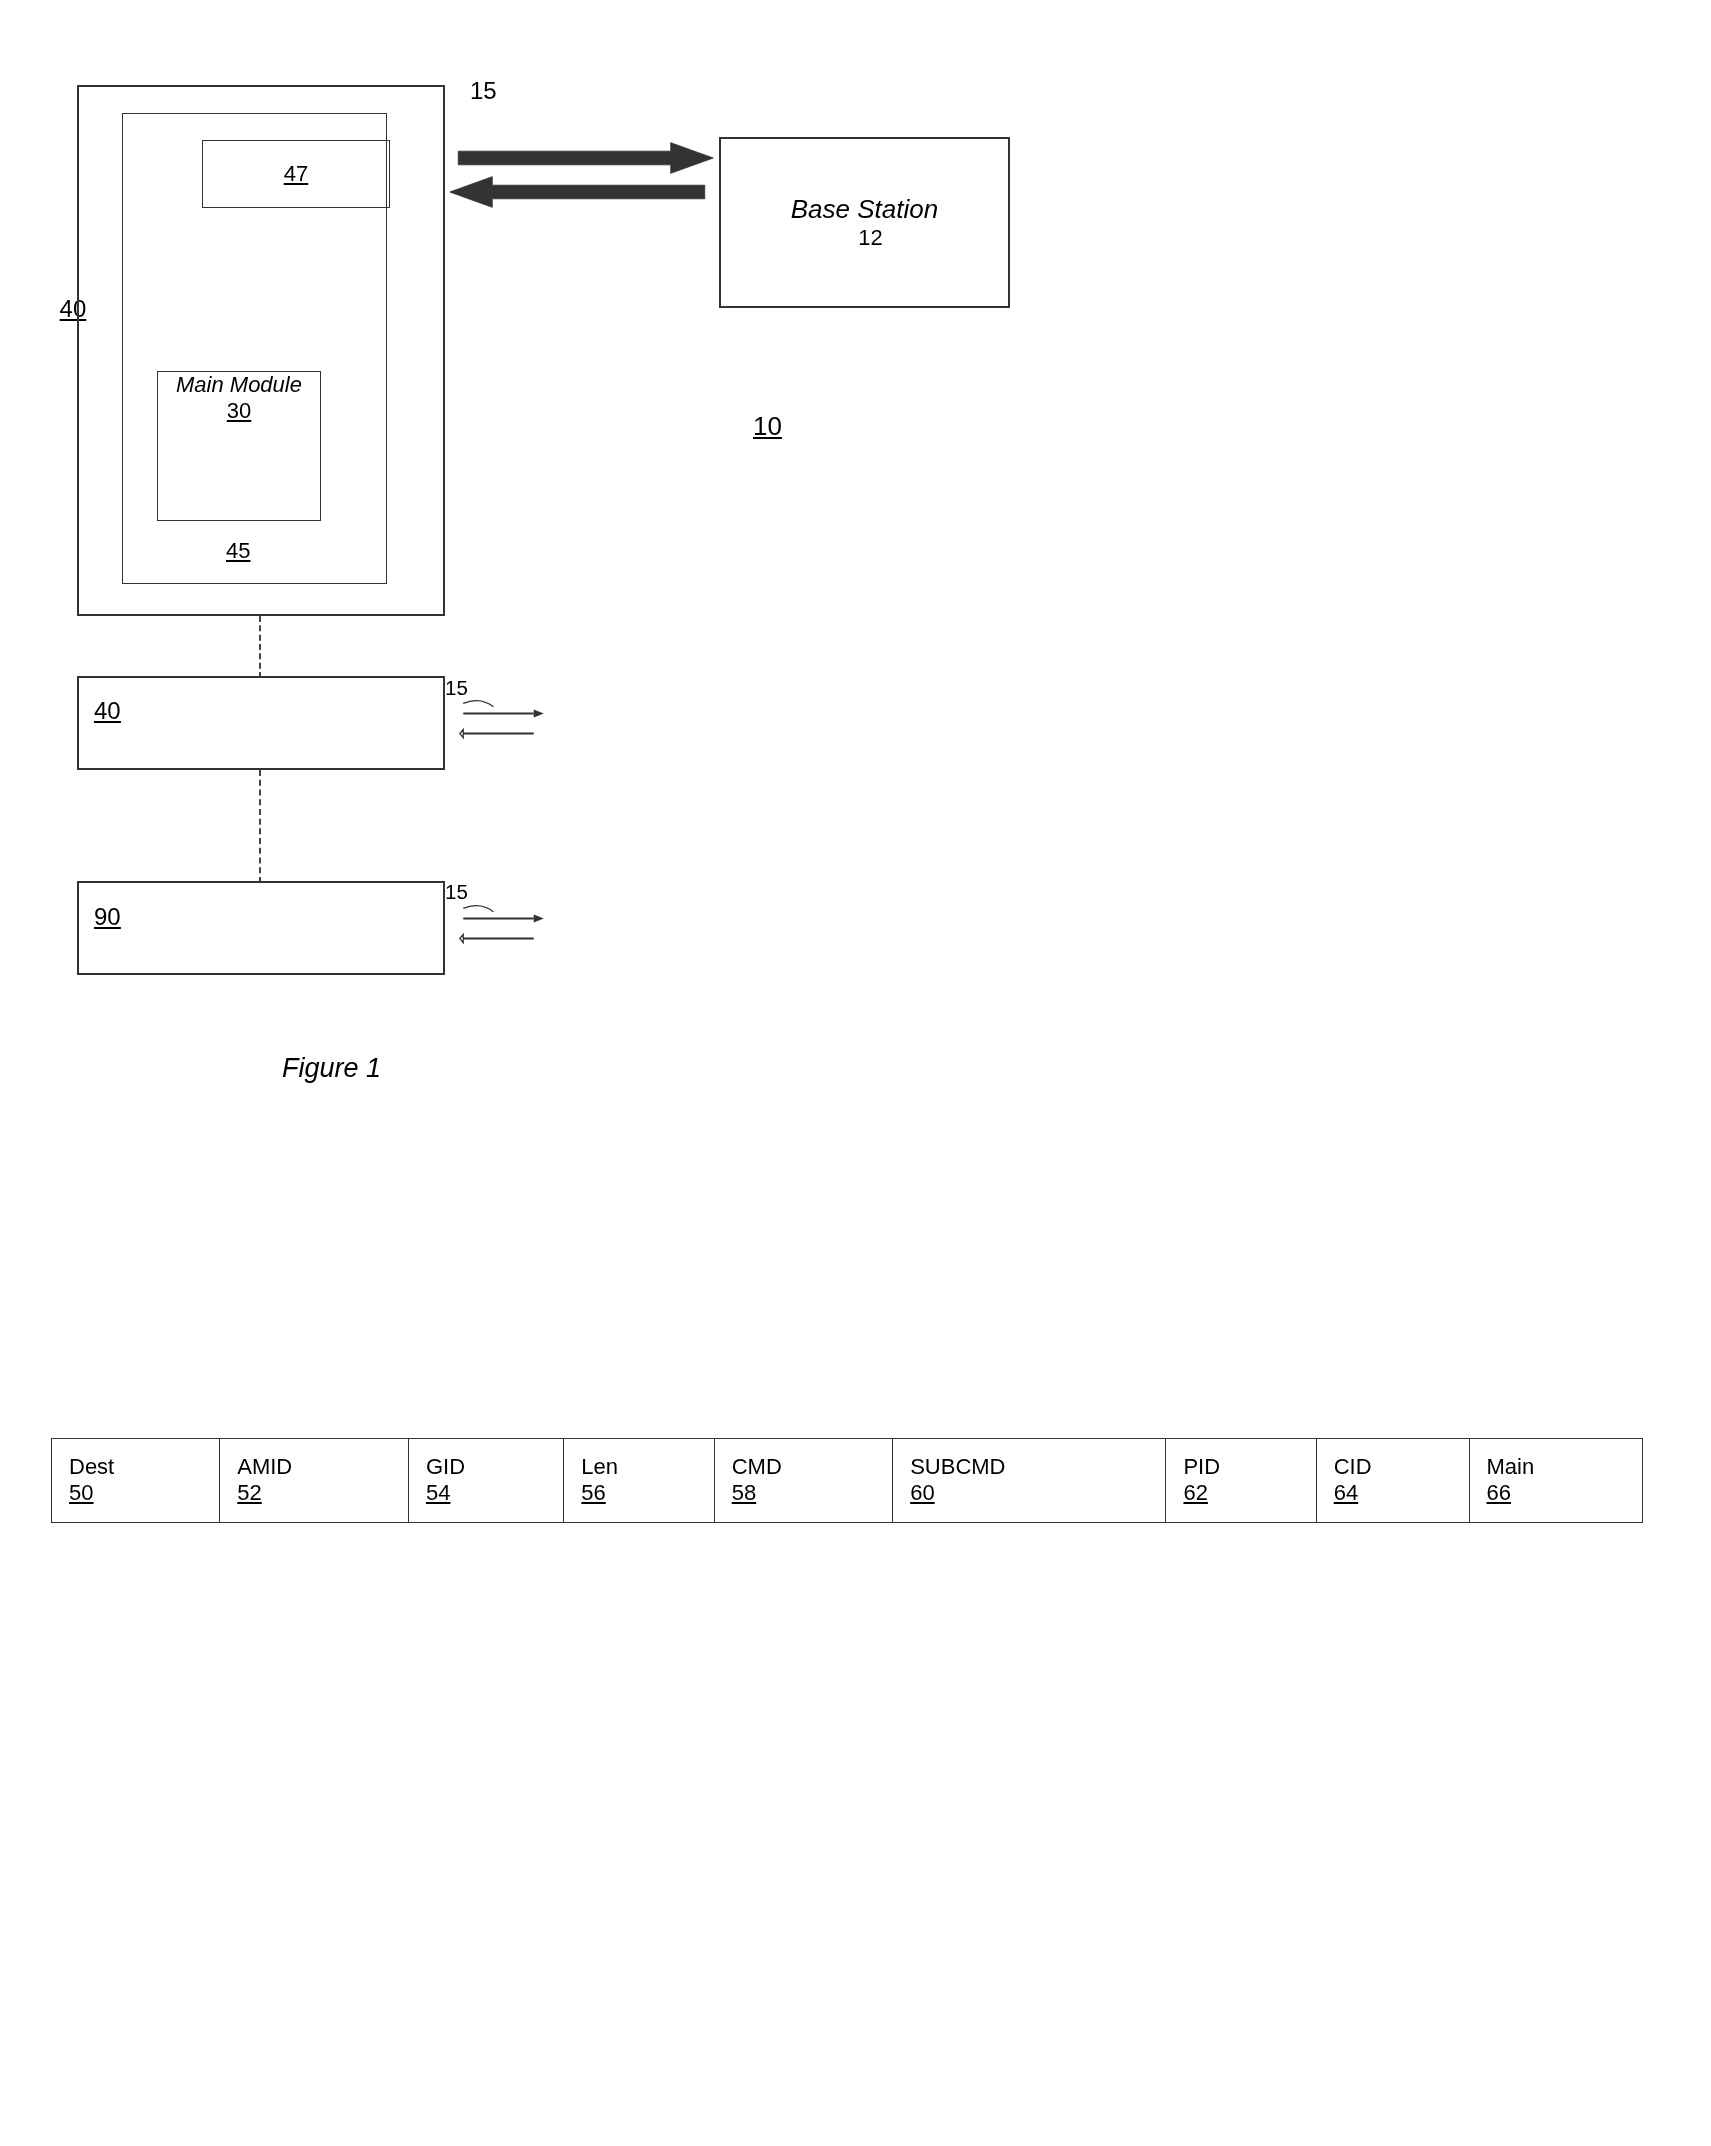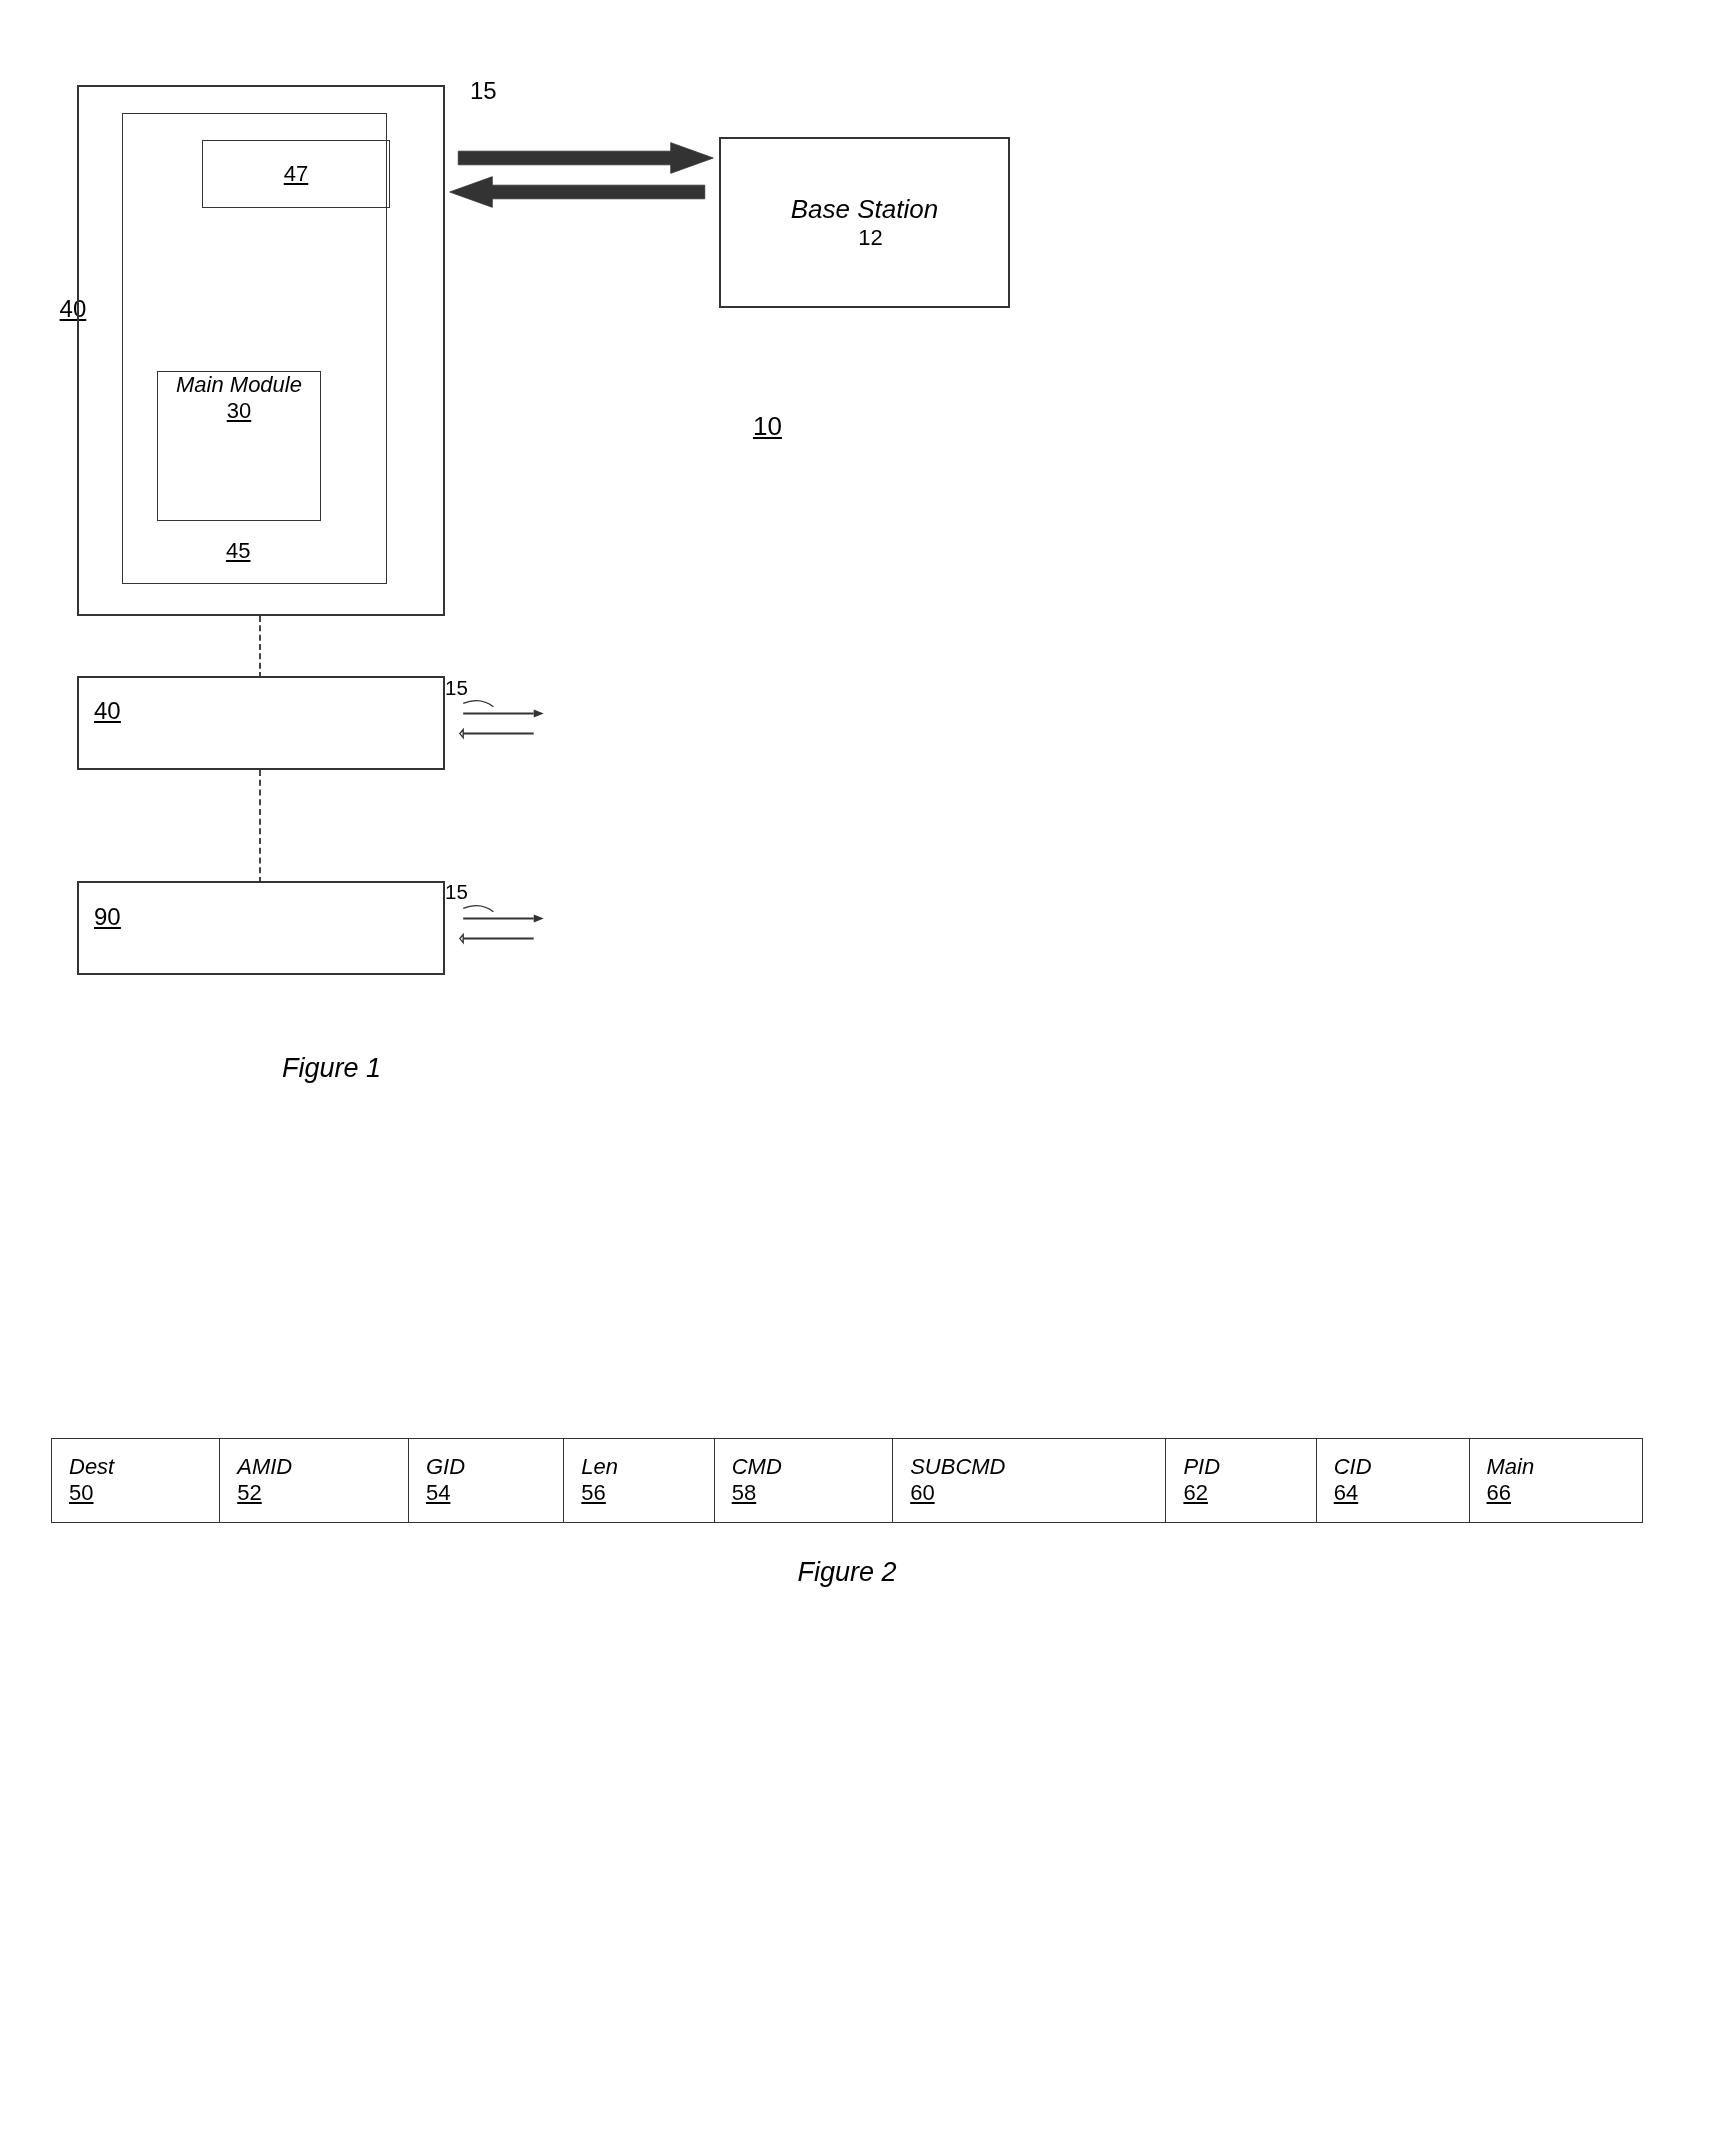--- a/index.html
+++ b/index.html
@@ -279,21 +279,20 @@
       border-collapse: collapse;
       border: 1.7px solid #333;
     }
     .table-container td {
       border: 1.7px solid #333;
       padding: 15.4px 17px;
       vertical-align: top;
     }
     .cell-top {
       font-size: 22px;
-      font-style: italic;
       display: block;
     }
     .cell-bottom {
       font-size: 22px;
       display: block;
       text-decoration: underline;
     }
 
     .caption-fig2 {
       text-align: center;
@@ -430,16 +429,15 @@
             <span class="cell-bottom">64</span>
           </td>
           <td>
             <span class="cell-top">Main</span>
             <span class="cell-bottom">66</span>
           </td>
         </tr>
   </tbody>
     </table>
 
-  <div class="caption-fig2">Figure 2</div>
 
 </div>
 
 
 </body></html>

